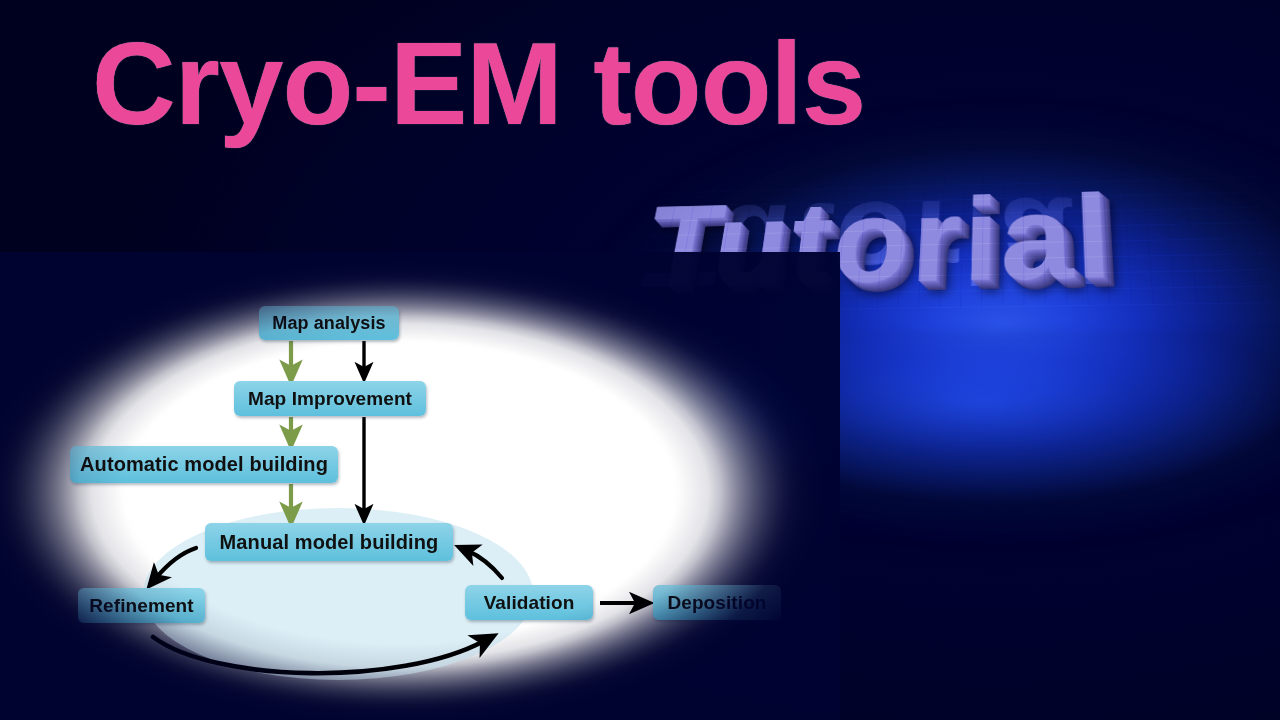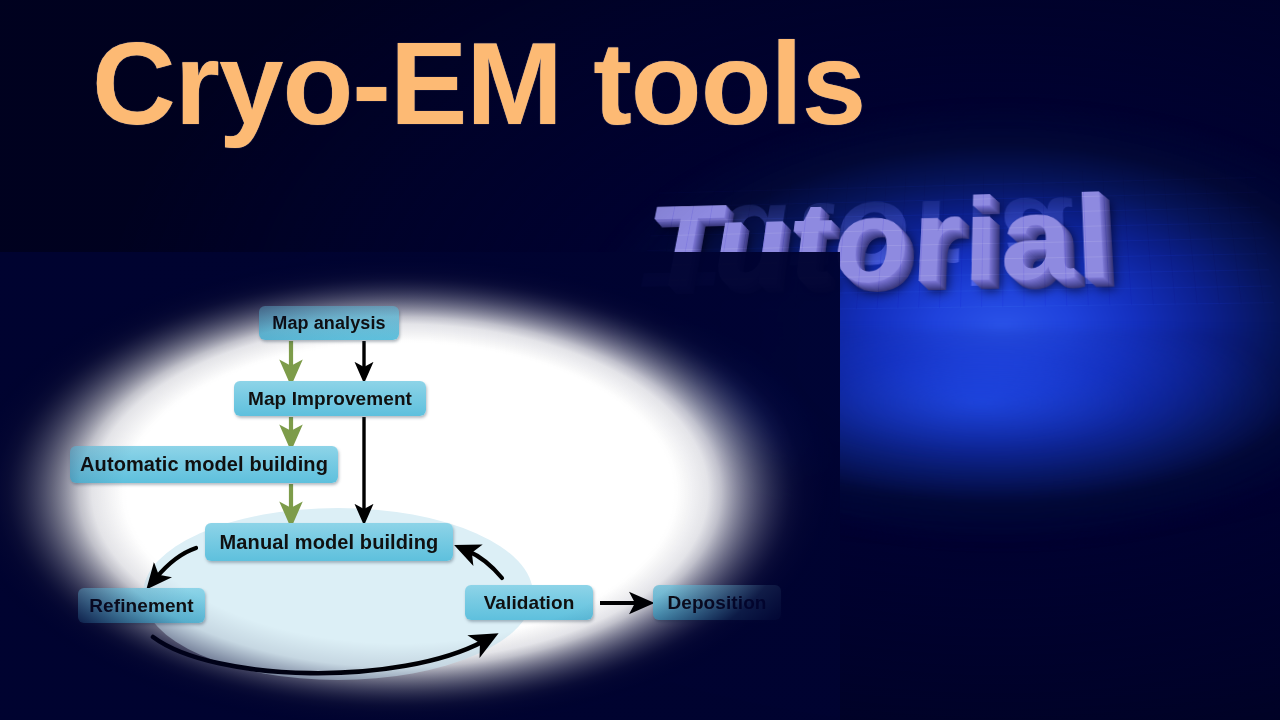--- a/index.html
+++ b/index.html
@@ -57,21 +57,21 @@
         rgba(0,2,25,0.72) 100%);
   }
 
   
   .title {
     position: absolute;
     left: 92px; top: 26px;
     font-size: 116px;
     line-height: 1.0;
     font-weight: 700;
-    color: #fdba74;
+    color: #ec4899;
     letter-spacing: -1px;
     white-space: nowrap;
     text-shadow: 0 0 1px rgba(255,255,255,0.6);
   }
 
   
   .tutorial-wrap {
     position: absolute;
     left: 624px; top: 158px;
     width: 640px; height: 360px;

